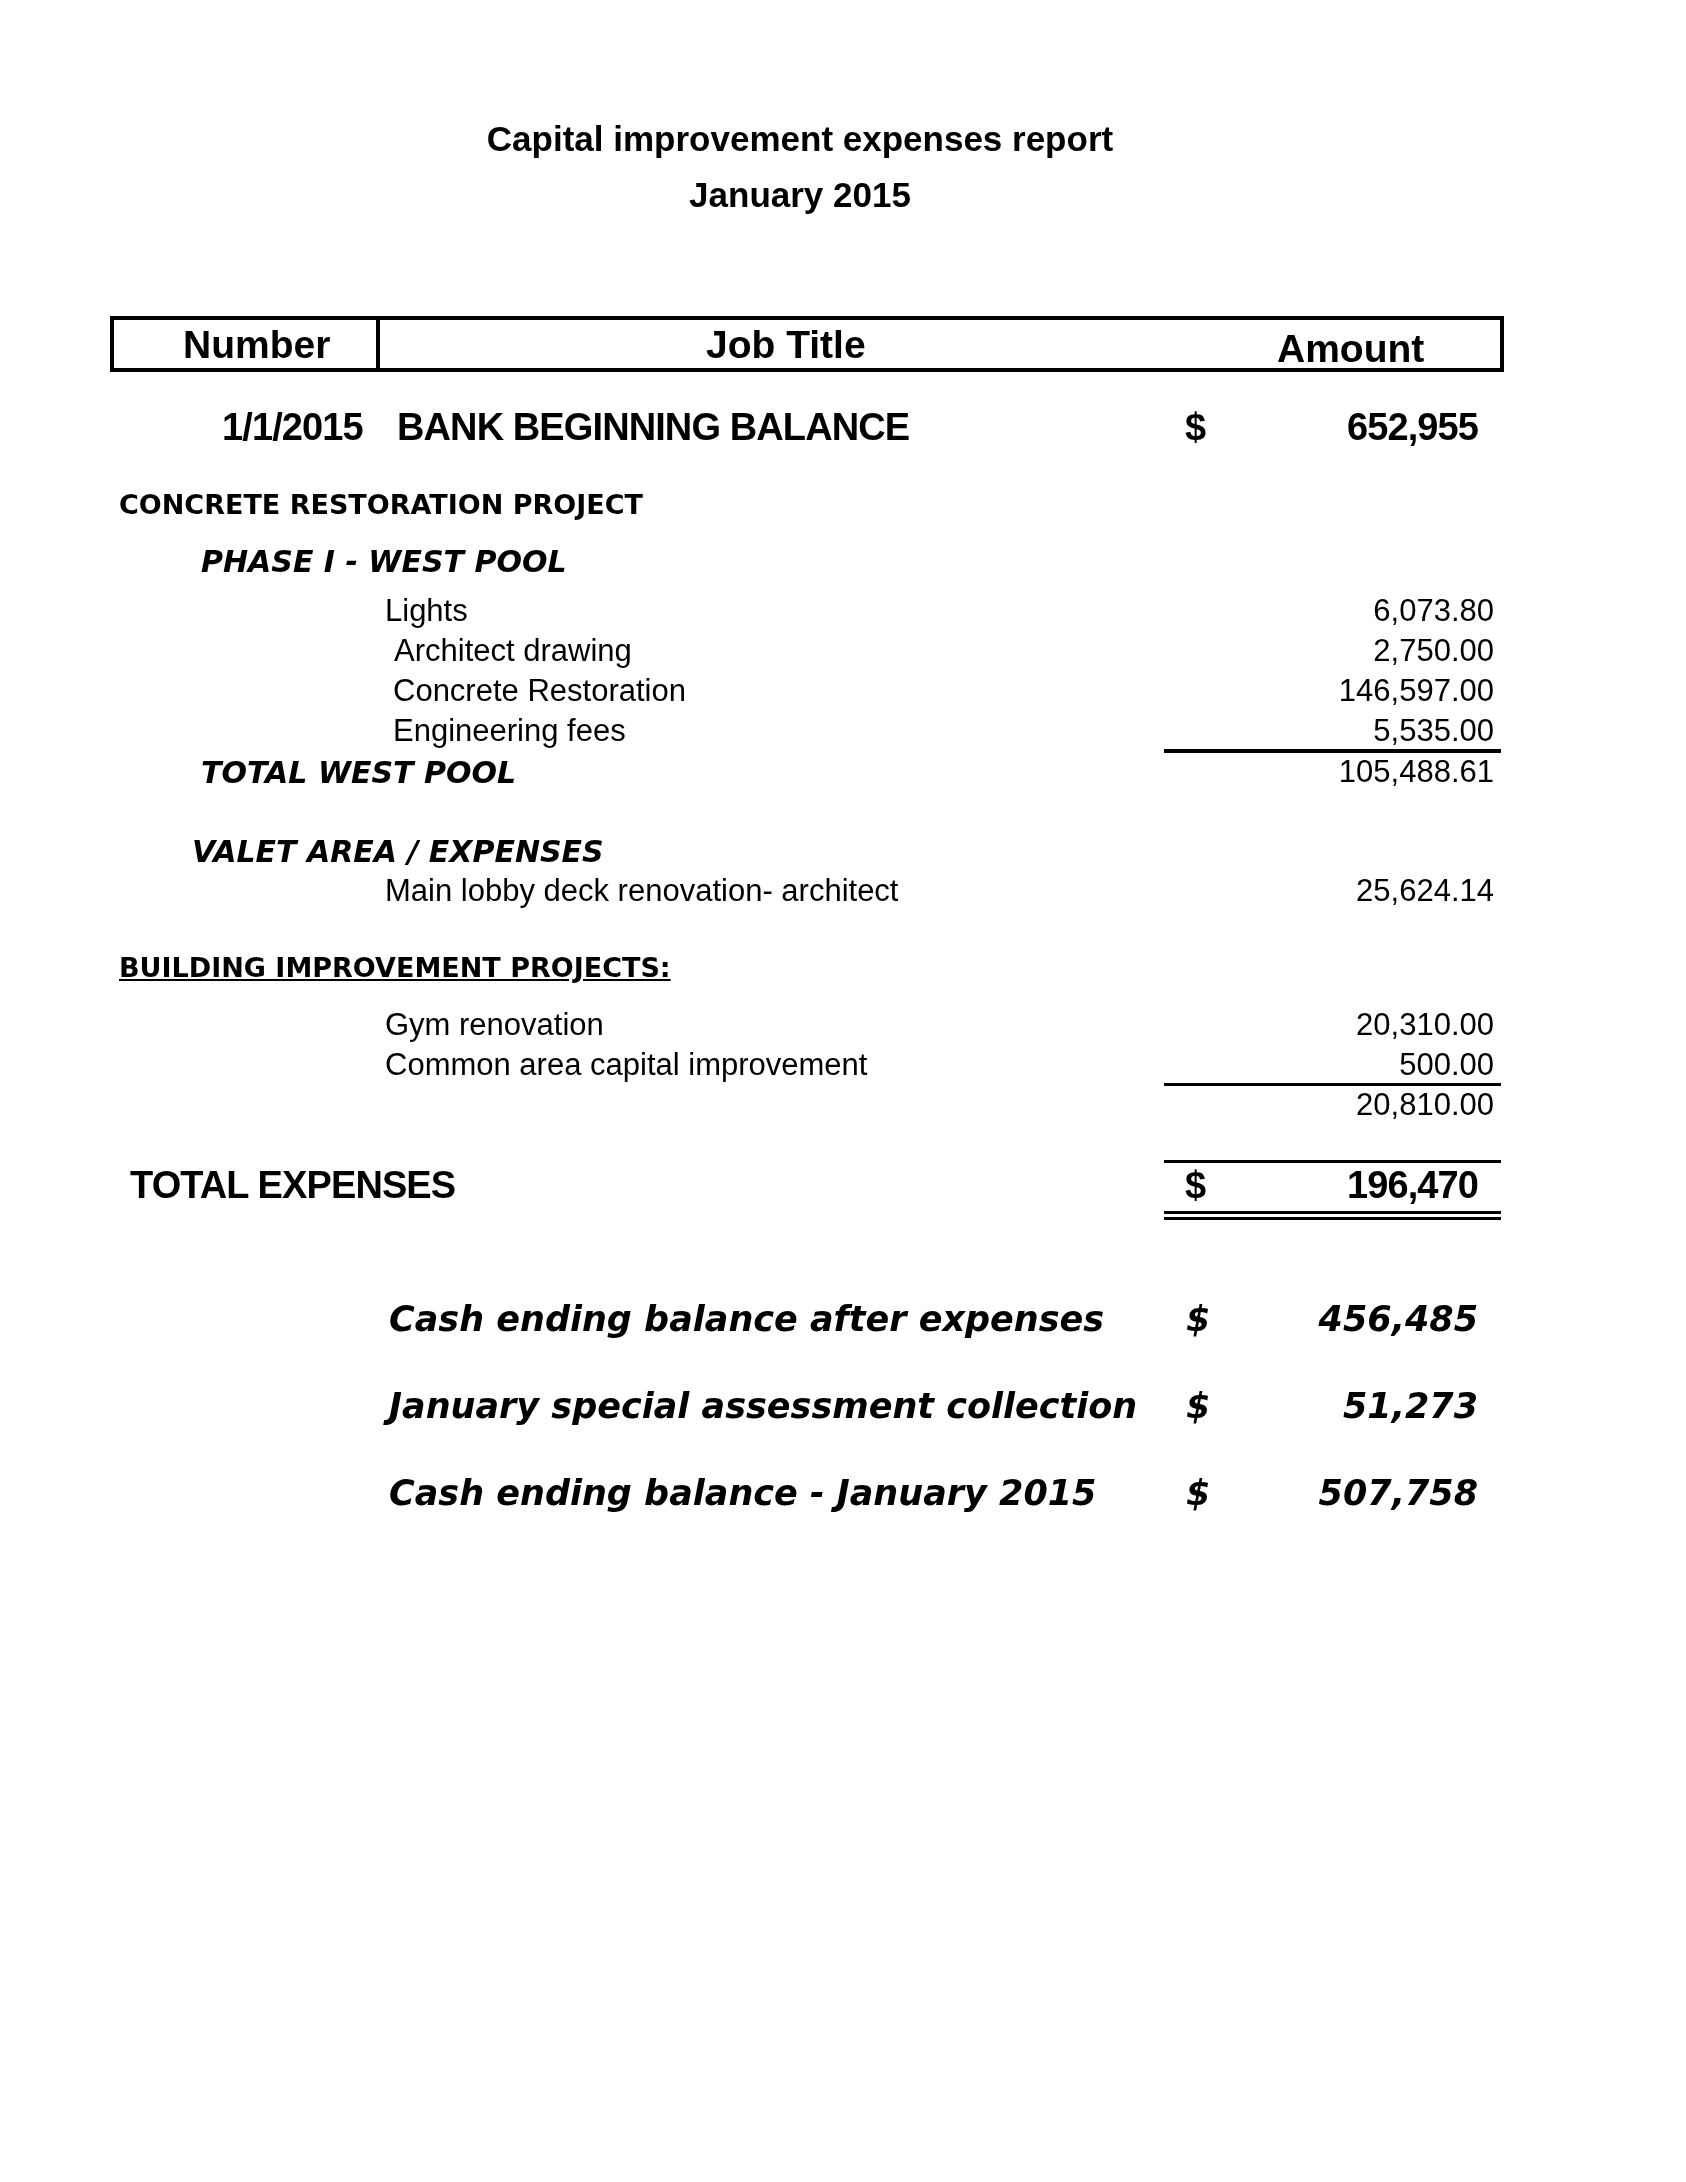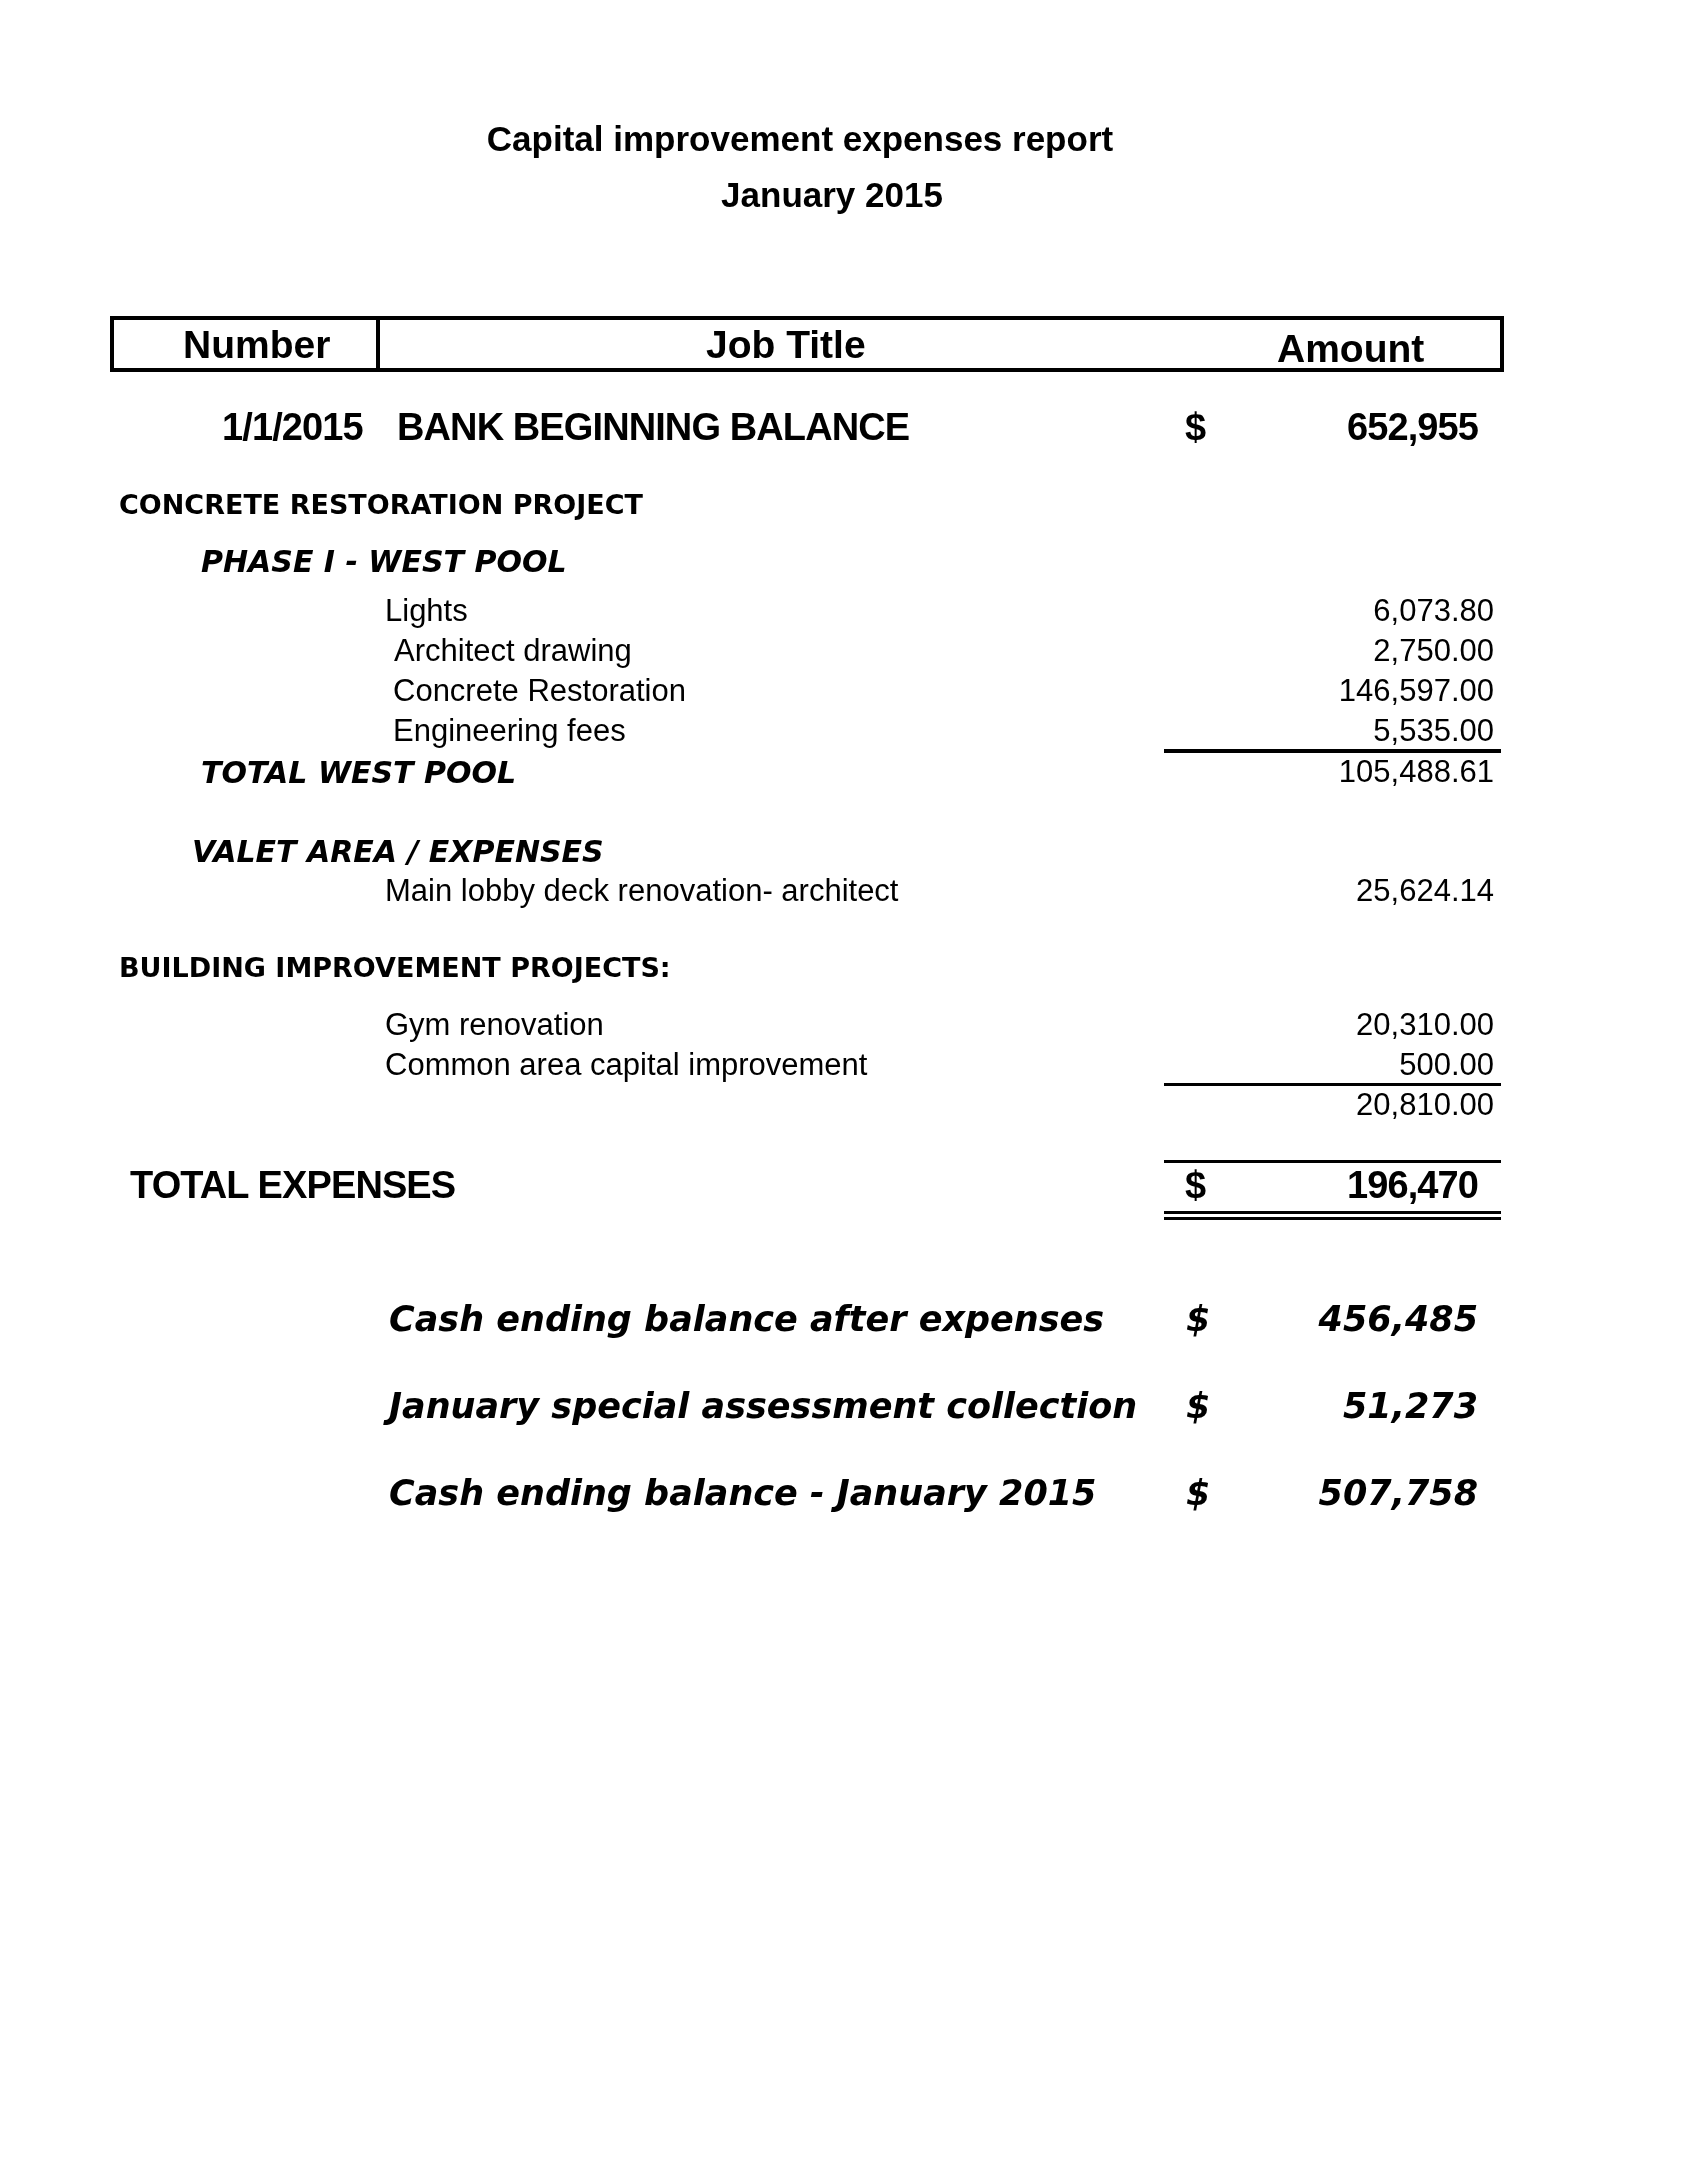--- a/index.html
+++ b/index.html
@@ -16,21 +16,21 @@
   .item { font-size:31px; }
   .amt { font-size:31px; right:192px; text-align:right; }
   .line { position:absolute; background:#000; left:1164px; width:337px; }
   .summary { font-family:"DejaVu Sans", sans-serif; font-weight:bold; font-style:italic; font-size:35px; }
   .sumamt { right:208px; text-align:right; }
 </style>
 </head>
 <body>
 
 <div class="abs title" style="top:119px;">Capital improvement expenses report</div>
-<div class="abs title" style="top:175px;margin-left:32px;">January 2015</div>
+<div class="abs title" style="top:175px;">January 2015</div>
 
 <div class="abs hdr-box">
   <div class="hdr-div"></div>
 </div>
 <div class="abs hdr" style="left:183px;">Number</div>
 <div class="abs hdr" style="left:706px;">Job Title</div>
 <div class="abs hdr" style="left:1277px; top:327px;">Amount</div>
 
 <div class="abs big" style="left:222px; top:406px;">1/1/2015</div>
 <div class="abs big" style="left:397px; top:406px;">BANK BEGINNING BALANCE</div>
@@ -54,21 +54,21 @@
 
 <div class="line" style="top:749px; height:4.3px;"></div>
 
 <div class="abs sub" style="left:201px; top:755px;">TOTAL WEST POOL</div>
 <div class="abs amt" style="top:754px;">105,488.61</div>
 
 <div class="abs sub" style="left:192px; top:834px;">VALET AREA / EXPENSES</div>
 <div class="abs item" style="left:385px; top:873px;">Main lobby deck renovation- architect</div>
 <div class="abs amt" style="top:873px;">25,624.14</div>
 
-<div class="abs bigwide" style="left:119px; top:952px;">BUILDING IMPROVEMENT PROJECTS:</div>
+<div class="abs bigwide" style="left:119px; top:952px;text-decoration:underline;">BUILDING IMPROVEMENT PROJECTS:</div>
 
 <div class="abs item" style="left:385px; top:1007px;">Gym renovation</div>
 <div class="abs amt" style="top:1007px;">20,310.00</div>
 
 <div class="abs item" style="left:385px; top:1047px;">Common area capital improvement</div>
 <div class="abs amt" style="top:1047px;">500.00</div>
 
 <div class="line" style="top:1083px; height:2.6px;"></div>
 <div class="abs amt" style="top:1087px;">20,810.00</div>
 

